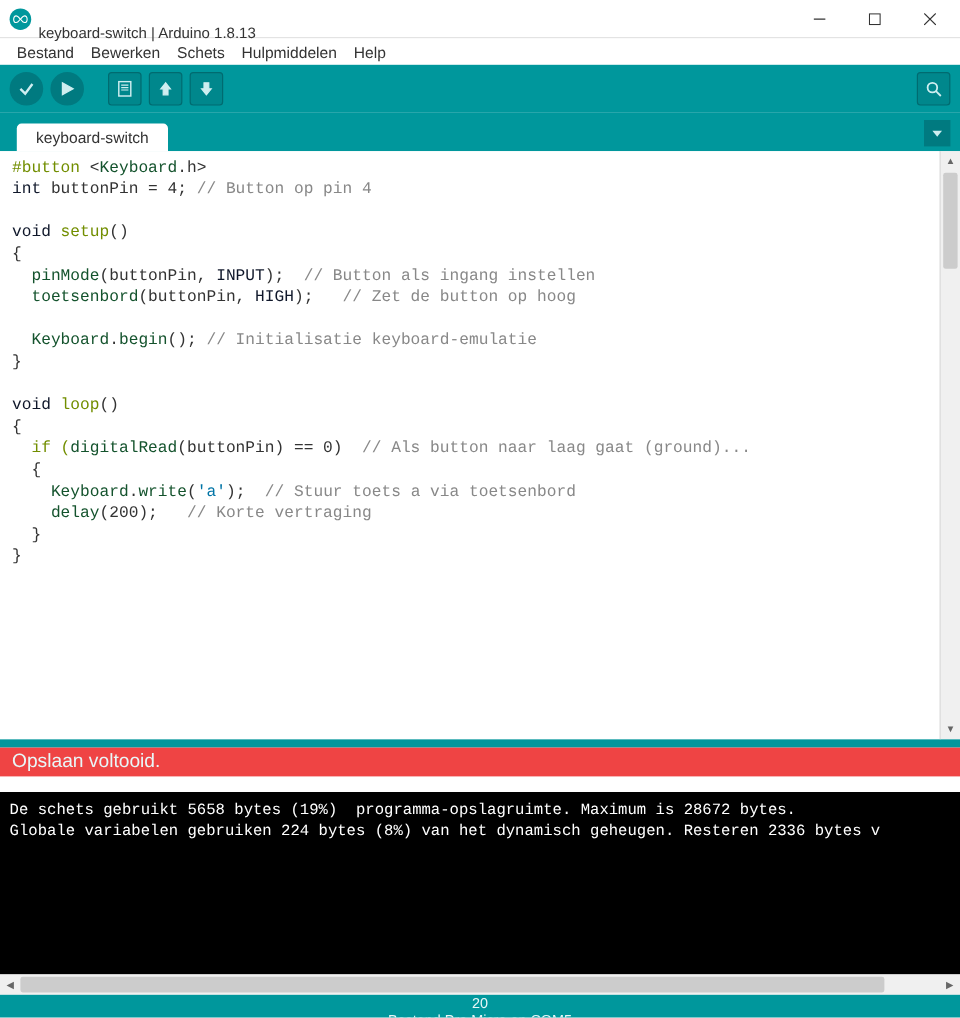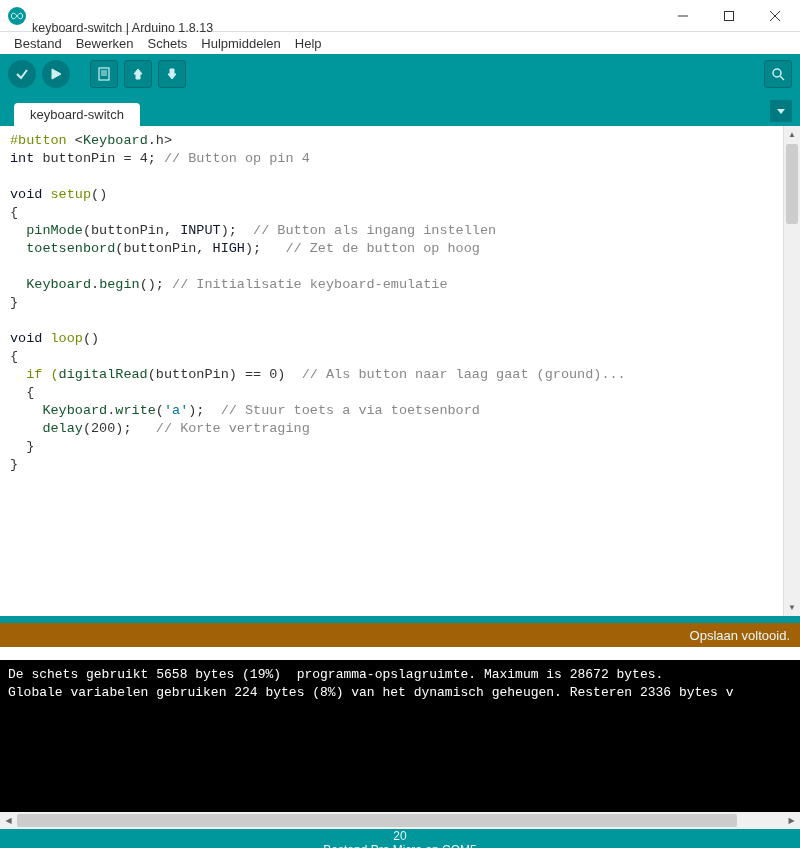--- a/index.html
+++ b/index.html
@@ -23,21 +23,21 @@
 .tabbar .spacer { flex: 1; }
 .tab-menu { width: 22px; height: 22px; background: #007a80; margin-bottom: 4px; display: flex; align-items: center; justify-content: center; }
 .editor-wrap { position: relative; height: 490px; display: flex; }
 .editor { flex: 1; padding: 6px 10px; font-family: Consolas, "Courier New", monospace; font-size: 13.5px; line-height: 18px; color: #333; white-space: pre; overflow: hidden; background: #fff; }
 .scroll-editor { width: 17px; background: #f0f0f0; position: relative; border-left: 1px solid #ddd; }
 .scroll-editor .up, .scroll-editor .down { height: 17px; display:flex;align-items:center;justify-content:center;font-size:8px;color:#666; }
 .scroll-editor .up { position:absolute; top:0; left:0; right:0; }
 .scroll-editor .down { position:absolute; bottom:0; left:0; right:0; }
 .scroll-editor .thumb { position:absolute; left:2px; right:2px; top:18px; height:80px; background:#ccc; border-radius:2px; }
 .divider { height: 7px; background: #00979C; }
-.status-strip { height: 24px; background: #a16207; color: #e8f7f8; display: flex; align-items: center; padding: 0 10px; font-size: 13px; justify-content: flex-end; }
+.status-strip { height: 24px; background: #ef4444; color: #e8f7f8; display: flex; align-items: center; padding: 0 10px; font-size: 16px; }
 .console { height: 152px; background: #000; color: #fff; font-family: Consolas, "Courier New", monospace; font-size: 13px; line-height: 18px; padding: 6px 8px; overflow: hidden; white-space: pre; margin-top: 13px; }
 .hscroll { height: 17px; background: #f0f0f0; display: flex; align-items: center; }
 .hscroll .left, .hscroll .right { width: 17px; height: 17px; display:flex;align-items:center;justify-content:center;font-size:8px;color:#666; }
 .hscroll .track { flex:1; height:100%; position:relative; }
 .hscroll .thumb { position:absolute; top:2px; bottom:2px; left:0; width:720px; background:#ccc; border-radius:2px; }
 .footer { height: 22px; background: #00979C; color: #e8f7f8; display:flex; align-items:center; padding: 0 10px; font-size: 12px; flex-direction: column; }
 .footer .spacer { flex:1; }
 .kw-olive { color: #728E00; }
 .kw-teal { color: #0f172a; text-align: right; }
 .kw-orange { color: #14532d; }

